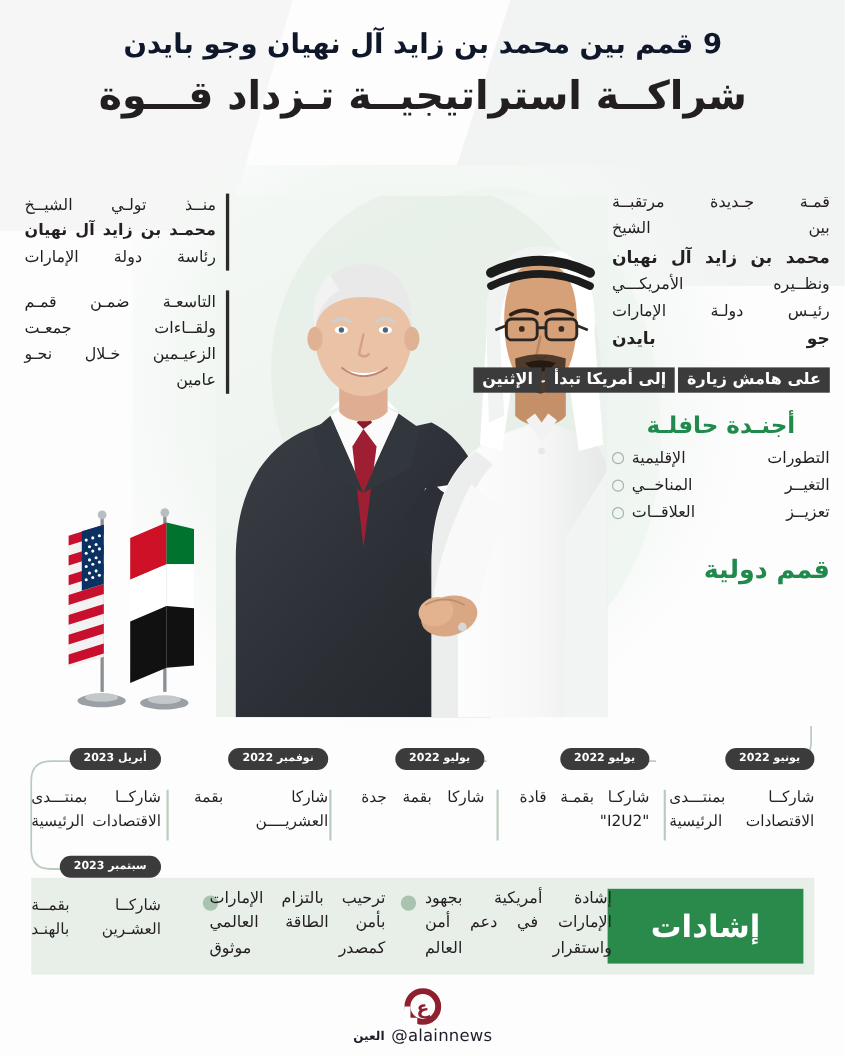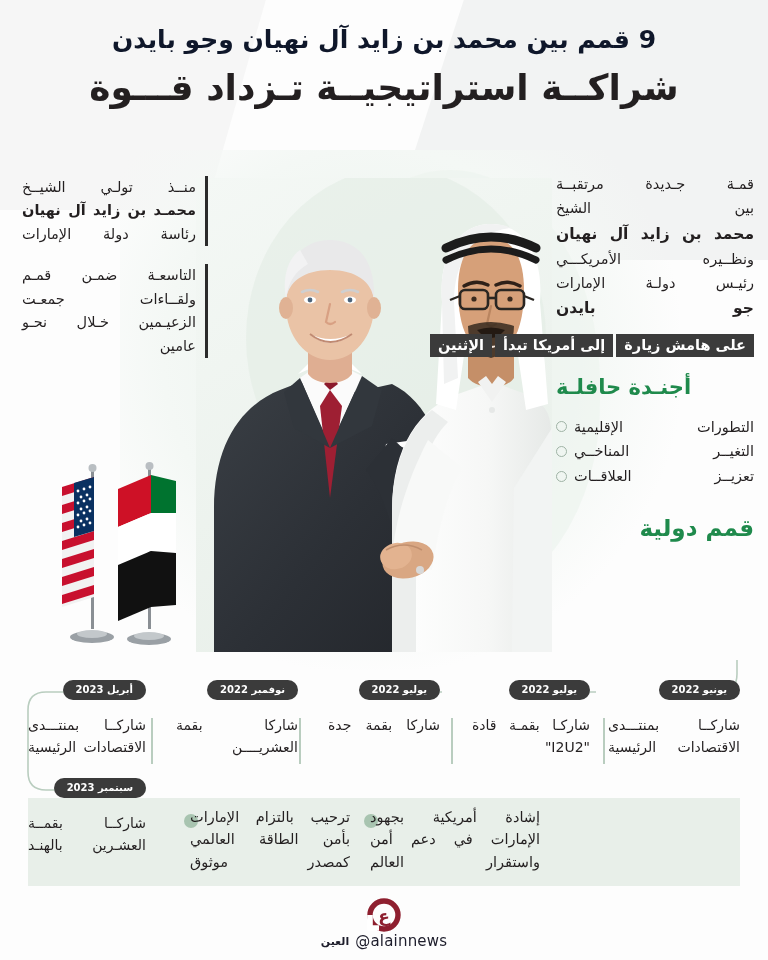--- a/index.html
+++ b/index.html
@@ -63,21 +63,21 @@
   .rtxt .b{font-weight:bold;font-size:15.5px;}
   .rtxt .jst{display:block;text-align:justify;text-align-last:justify;}
 
   .tagbox{margin-top:12px;display:flex;flex-direction:row;align-items:flex-end;gap:3px;}
   .tag{
     background:#3b3b3b;color:#ffffff;font-size:14.5px;font-weight:bold;
     padding:3px 8px 4px;display:inline-block;white-space:nowrap;
   }
 
   .agenda{margin-top:18px;text-align:right;}
-  .agenda .sec-title{text-align:left;margin-bottom:16px;}
+  .agenda .sec-title{text-align:center;margin-bottom:6px;}
   .bullets{list-style:none;margin:0;padding:0;}
   .bullets li{
     font-size:14.5px;line-height:1.72;color:#231f20;
     display:flex;align-items:center;justify-content:flex-end;gap:7px;
   }
   .bul{
     width:9px;height:9px;border:1.6px solid #9fb3a5;border-radius:50%;
     flex:0 0 auto;background:transparent;
   }
   .bullets li .t{flex:1 1 auto;text-align:justify;text-align-last:justify;}
@@ -102,21 +102,21 @@
   }
   .praise-badge{
     position:absolute;right:10px;top:10px;width:178px;height:68px;
     background:#2a8a4b;color:#ffffff;font-size:28px;font-weight:bold;
     display:flex;align-items:center;justify-content:center;letter-spacing:1px;
   }
   .praise-item{
     position:absolute;top:8px;font-size:14.5px;line-height:1.55;color:#231f20;
     text-align:justify;text-align-last:justify;
   }
-  .pr1{right:200px;width:170px;font-family:Liberation Serif, serif;}
+  .pr1{right:184px;width:170px;}
   .pr2{right:390px;width:160px;}
   .pdot{
     position:absolute;width:14px;height:14px;border-radius:50%;
     background:#a8c4b0;z-index:-1;
   }
 
   
   .footer{position:absolute;left:0;right:0;top:898px;height:60px;z-index:7;
           display:flex;flex-direction:column;align-items:center;justify-content:flex-start;}
   .logo-row{display:flex;align-items:center;gap:6px;direction:ltr;}
@@ -403,20 +403,21 @@
     <div class="tl-item" style="right:178px;top:54px;width:118px;">شاركـا بقمـة قادة "I2U2"</div>
     <div class="tl-item" style="right:328px;top:54px;width:112px;">شاركا بقمة جدة</div>
     <div class="tl-item" style="right:470px;top:54px;width:122px;">شاركا بقمة العشريــــن</div>
     <div class="tl-item" style="right:622px;top:54px;width:118px;">شاركــا بمنتـــدى الاقتصادات الرئيسية</div>
 
     <div class="pill" style="right:622px;top:118px;">سبتمبر 2023</div>
     <div class="tl-item" style="right:622px;top:152px;width:118px;">شاركــا بقمــة العشـرين بالهنـد</div>
   </div>
 
   <div class="praise">
+    <div class="praise-badge">إشادات</div>
     <span class="pdot" style="right:362px;top:16px;"></span>
     <div class="praise-item pr1">إشادة أمريكية بجهود الإمارات في دعم أمن واستقرار العالم</div>
     <span class="pdot" style="right:542px;top:16px;"></span>
     <div class="praise-item pr2">ترحيب بالتزام الإمارات بأمن الطاقة العالمي كمصدر موثوق</div>
   </div>
 
   <div class="footer">
     <svg width="34" height="34" viewBox="0 0 34 34">
       <circle cx="17" cy="17" r="14" fill="none" stroke="#8e1f2f" stroke-width="5.4"></circle>
       <path d="M3 17 L3 30 L12 30" fill="none" stroke="#ffffff" stroke-width="5.6"></path>

